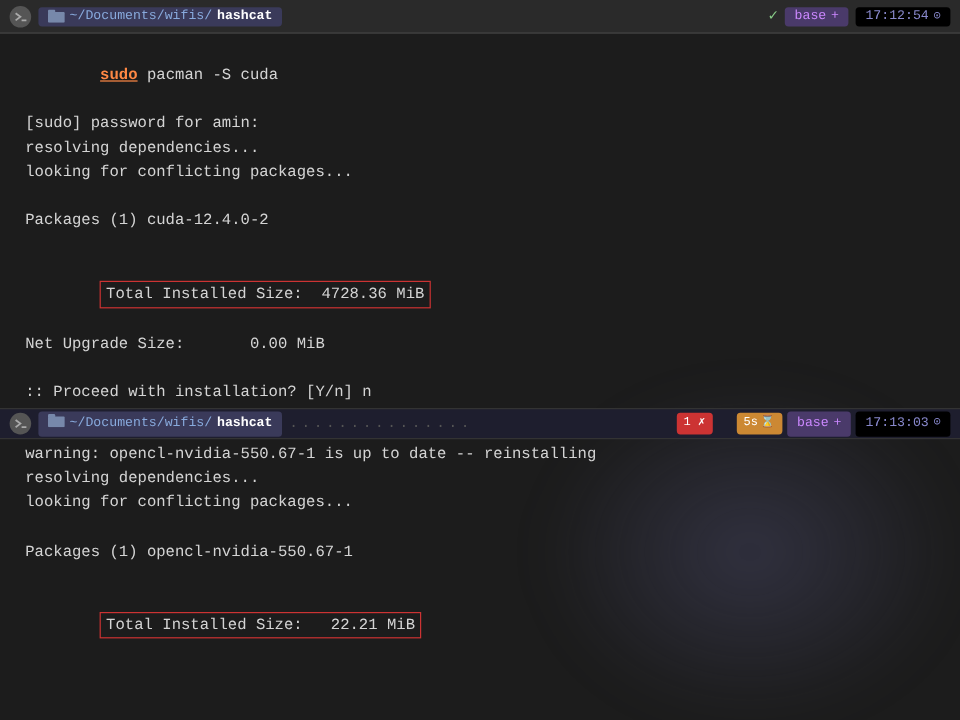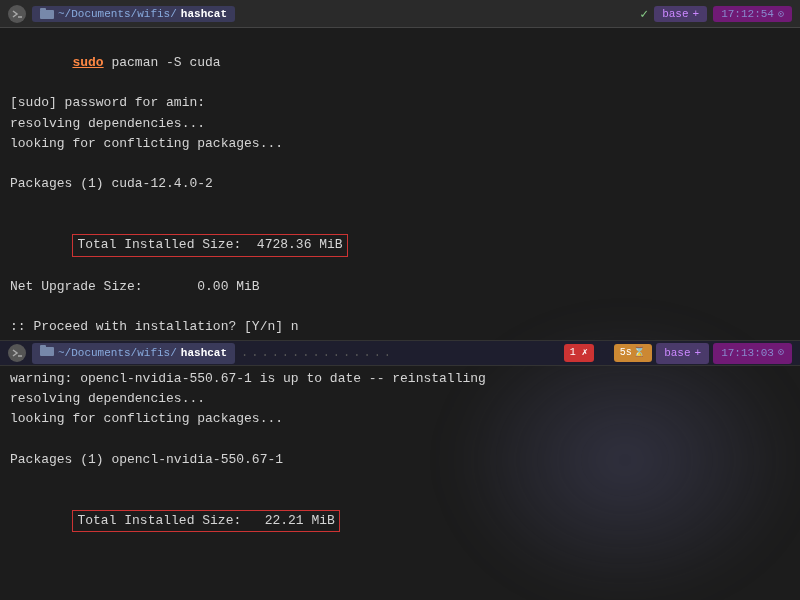--- a/index.html
+++ b/index.html
@@ -95,36 +95,37 @@
       display: flex;
       align-items: center;
       gap: 4px;
     }
 
     .plus-icon {
       color: #cc88ff;
     }
 
     .time-badge {
-      background: #701a75;
+      background: #000000;
       color: #8888cc;
       font-size: 11px;
       padding: 2px 8px;
       border-radius: 3px;
       display: flex;
       align-items: center;
       gap: 4px;
     }
 
     .clock-icon {
       font-size: 10px;
     }
 
     .line {
       white-space: pre;
+      margin-left: 11px;
     }
 
     .sudo-text {
       color: #ff8844;
       font-weight: bold;
       text-decoration: underline;
     }
 
     
     .status-group {

